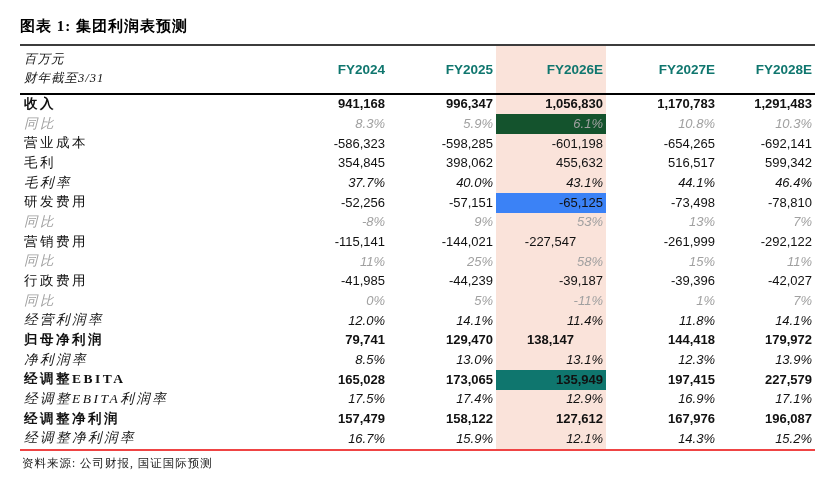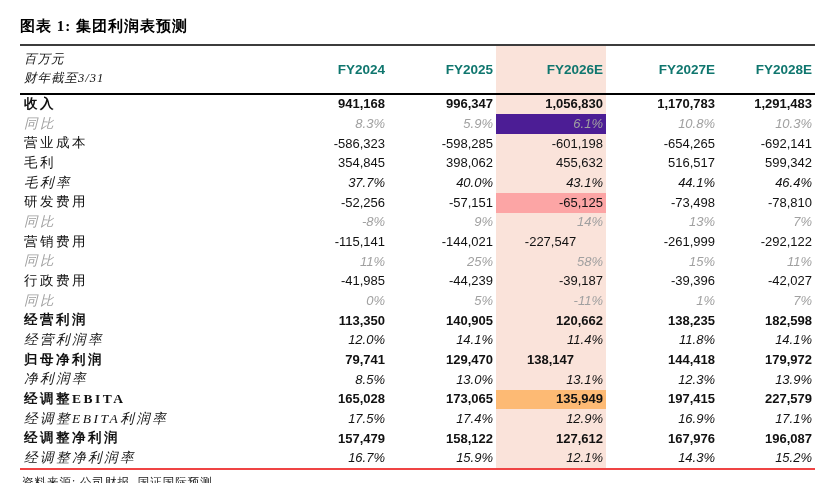--- a/index.html
+++ b/index.html
@@ -128,21 +128,21 @@
           <td class="val">941,168</td>
           <td class="val">996,347</td>
           <td class="val col-hl" style="background: rgb(250, 227, 218);">1,056,830</td>
           <td class="val">1,170,783</td>
           <td class="val">1,291,483</td>
         </tr>
         <tr class="row-yoy">
           <td class="label">同比</td>
           <td class="val">8.3%</td>
           <td class="val">5.9%</td>
-          <td class="val col-hl" style="background: #4c1d95;">6.1%</td>
+          <td class="val col-hl" style="background: #14532d;">6.1%</td>
           <td class="val">10.8%</td>
           <td class="val">10.3%</td>
         </tr>
         <tr class="row-normal">
           <td class="label">营业成本</td>
           <td class="val">-586,323</td>
           <td class="val">-598,285</td>
           <td class="val col-hl" style="background: rgb(250, 227, 218);">-601,198</td>
           <td class="val">-654,265</td>
           <td class="val">-692,141</td>
@@ -160,29 +160,29 @@
           <td class="val">37.7%</td>
           <td class="val">40.0%</td>
           <td class="val col-hl" style="background: rgb(250, 227, 218);">43.1%</td>
           <td class="val">44.1%</td>
           <td class="val">46.4%</td>
         </tr>
         <tr class="row-normal">
           <td class="label">研发费用</td>
           <td class="val">-52,256</td>
           <td class="val">-57,151</td>
-          <td class="val col-hl" style="background: #fca5a5;">-65,125</td>
+          <td class="val col-hl" style="background: #3b82f6;">-65,125</td>
           <td class="val">-73,498</td>
           <td class="val">-78,810</td>
         </tr>
         <tr class="row-yoy">
           <td class="label">同比</td>
           <td class="val">-8%</td>
           <td class="val">9%</td>
-          <td class="val col-hl" style="background: rgb(250, 227, 218);">14%</td>
+          <td class="val col-hl" style="background: rgb(250, 227, 218);">53%</td>
           <td class="val">13%</td>
           <td class="val">7%</td>
         </tr>
         <tr class="row-normal">
           <td class="label">营销费用</td>
           <td class="val">-115,141</td>
           <td class="val">-144,021</td>
           <td class="val col-hl" style="background: rgb(250, 227, 218); text-align: center;">-227,547</td>
           <td class="val">-261,999</td>
           <td class="val">-292,122</td>
@@ -204,28 +204,20 @@
           <td class="val">-42,027</td>
         </tr>
         <tr class="row-yoy">
           <td class="label">同比</td>
           <td class="val">0%</td>
           <td class="val">5%</td>
           <td class="val col-hl" style="background: rgb(250, 227, 218);">-11%</td>
           <td class="val">1%</td>
           <td class="val">7%</td>
         </tr>
-        <tr class="row-bold">
-          <td class="label">经营利润</td>
-          <td class="val">113,350</td>
-          <td class="val">140,905</td>
-          <td class="val col-hl" style="background: rgb(250, 227, 218);">120,662</td>
-          <td class="val">138,235</td>
-          <td class="val">182,598</td>
-        </tr>
         <tr class="row-rate">
           <td class="label">经营利润率</td>
           <td class="val">12.0%</td>
           <td class="val">14.1%</td>
           <td class="val col-hl" style="background: rgb(250, 227, 218);">11.4%</td>
           <td class="val">11.8%</td>
           <td class="val">14.1%</td>
         </tr>
         <tr class="row-bold">
           <td class="label">归母净利润</td>
@@ -240,21 +232,21 @@
           <td class="val">8.5%</td>
           <td class="val">13.0%</td>
           <td class="val col-hl" style="background: rgb(250, 227, 218);">13.1%</td>
           <td class="val">12.3%</td>
           <td class="val">13.9%</td>
         </tr>
         <tr class="row-bold">
           <td class="label">经调整EBITA</td>
           <td class="val">165,028</td>
           <td class="val">173,065</td>
-          <td class="val col-hl" style="background: #fdba74;">135,949</td>
+          <td class="val col-hl" style="background: #0f766e;">135,949</td>
           <td class="val">197,415</td>
           <td class="val">227,579</td>
         </tr>
         <tr class="row-rate">
           <td class="label">经调整EBITA利润率</td>
           <td class="val">17.5%</td>
           <td class="val">17.4%</td>
           <td class="val col-hl" style="background: rgb(250, 227, 218);">12.9%</td>
           <td class="val">16.9%</td>
           <td class="val">17.1%</td>

